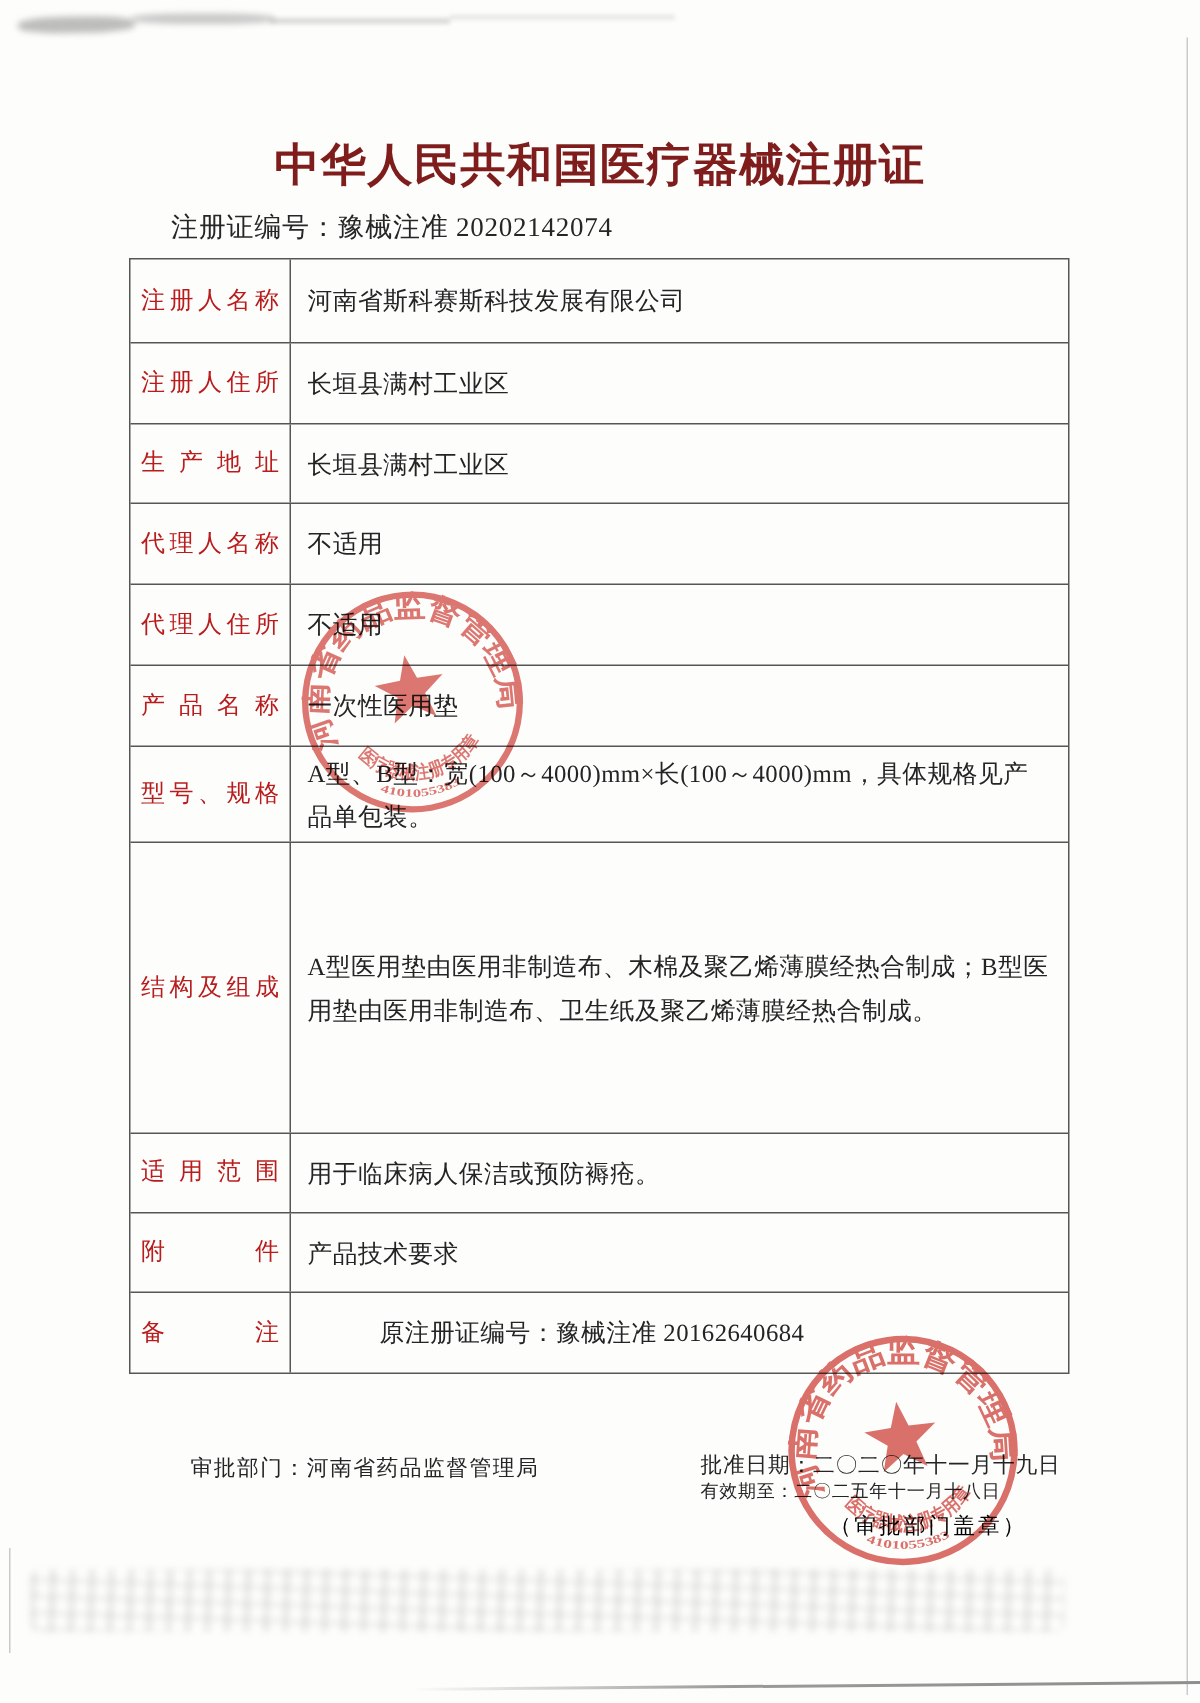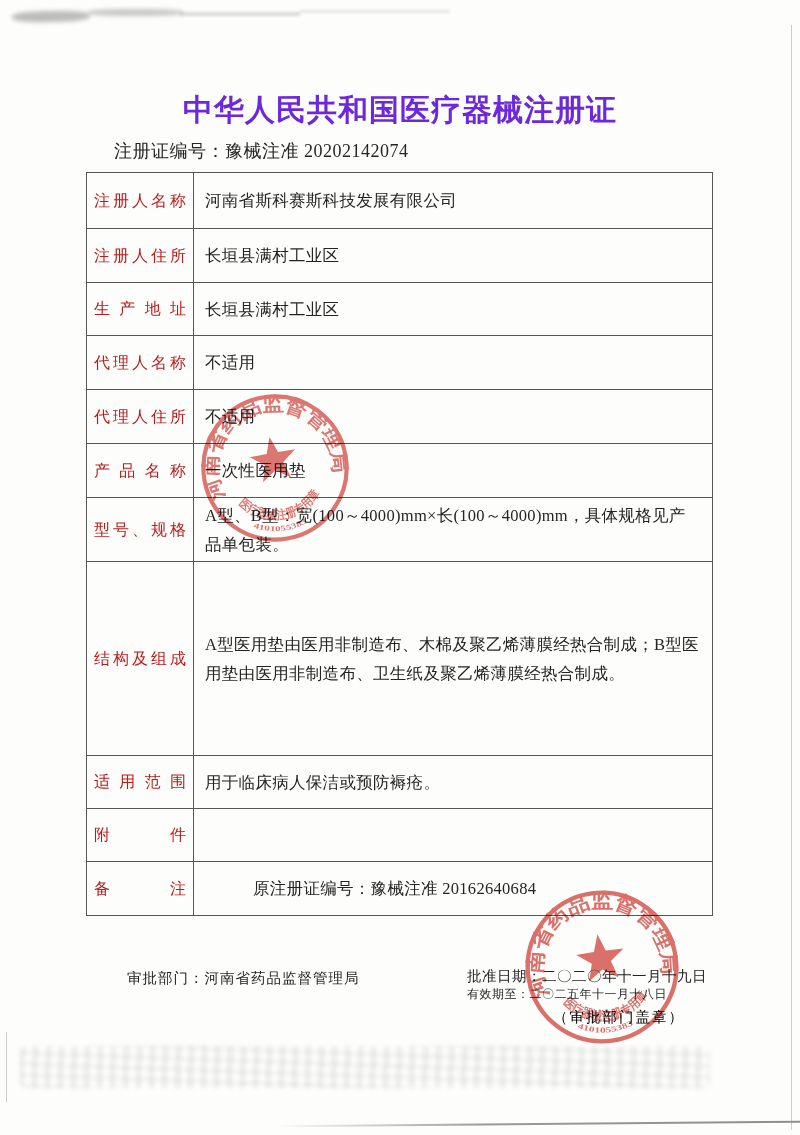--- a/index.html
+++ b/index.html
@@ -9,21 +9,21 @@
     font-family:"Liberation Serif", serif;
     color:#222;
     position:relative;
     overflow:hidden;
   }
   .page{position:absolute;inset:0;}
 
   .doc-title{
     position:absolute;left:0;top:90px;width:800px;
     text-align:center;
-    font-size:30px;font-weight:bold;letter-spacing:1px;color:#6d28d9;
+    font-size:30px;font-weight:bold;letter-spacing:1px;color:#7f1d1d;
   }
   .cert-line{
     position:absolute;left:114px;top:139px;
     font-size:18px;color:#262626;letter-spacing:0.5px;
   }
   .cert-line .num{font-family:"Liberation Serif",serif;}
 
   .reg-table{
     position:absolute;left:86px;top:172px;width:627px;
     border:1px solid #565656;
@@ -168,20 +168,21 @@
     <div class="trow r9">
       <div class="tlabel">
           <span>适用范围</span>
         </div>
       <div class="tvalue">用于临床病人保洁或预防褥疮。</div>
     </div>
     <div class="trow r10">
       <div class="tlabel">
           <span>附　件</span>
         </div>
+      <div class="tvalue">产品技术要求</div>
     </div>
     <div class="trow r12">
       <div class="tlabel">
           <span>备　注</span>
         </div>
       <div class="tvalue">原注册证编号：豫械注准 20162640684</div>
     </div>
   </div>
 
   <div class="footer-left">审批部门：河南省药品监督管理局</div>

